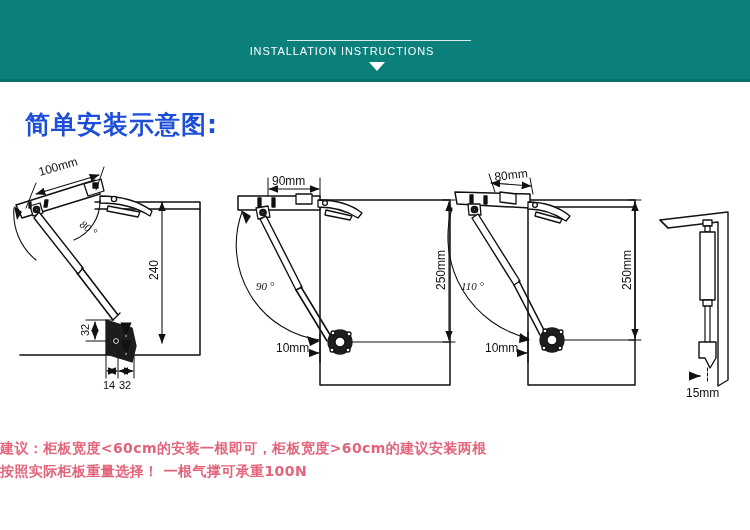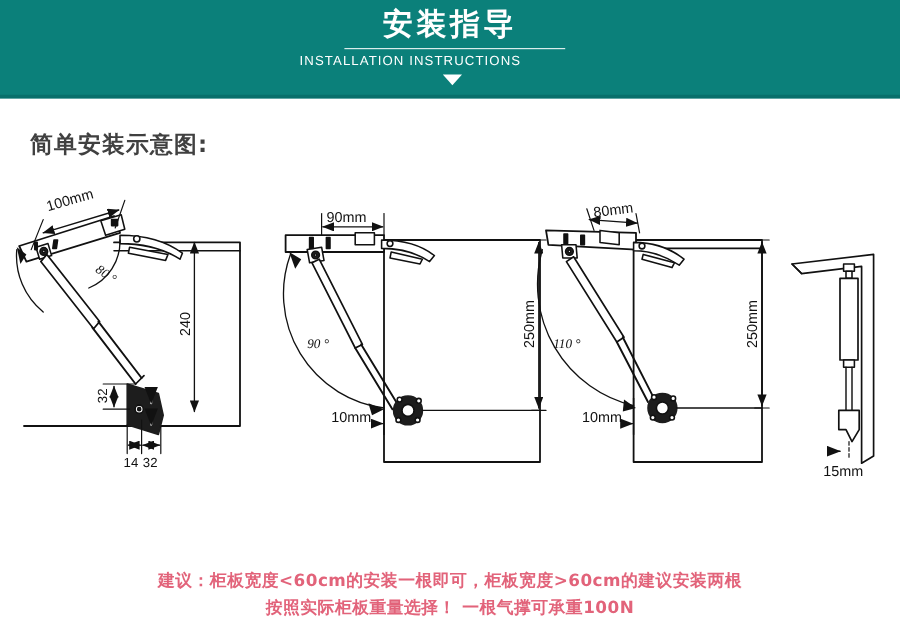--- a/index.html
+++ b/index.html
@@ -63,57 +63,55 @@
     width: 0; height: 0;
     border-left: 8px solid transparent;
     border-right: 8px solid transparent;
     border-top: 9px solid #ffffff;
   }
 
   
   #section-title {
     position: absolute;
     left: 25px; top: 108px;
-    font-size: 19px;
+    font-size: 25px;
     font-weight: bold;
-    color: #404040;
+    color: #1d4ed8;
     letter-spacing: 1px;
     font-family: "DejaVu Sans", "Liberation Sans", sans-serif;
   }
 
   
   #diagram-area {
     position: absolute;
     left: 0; top: 150px;
     width: 750px;
     height: 270px;
   }
   #diagram-area svg { display: block; }
 
   
   #note-block {
     position: absolute;
     left: 0; top: 437px;
     width: 750px;
-    text-align: center;
+    text-align: left;
     color: #e2637a;
     font-size: 14px;
     font-weight: bold;
     line-height: 23px;
     letter-spacing: .4px;
     font-family: "DejaVu Sans", "Liberation Sans", sans-serif;
-    margin-top: 36px;
   }
   .note-line { display: block; white-space: pre; }
 </style>
 </head>
 <body>
 
 <div id="header-banner">
-  <div id="header-title">安装指导</div>
   <div id="header-divider"></div>
   <div id="header-subtitle">INSTALLATION INSTRUCTIONS</div>
   <div id="header-caret"></div>
 </div>
 
 <div id="section-title">简单安装示意图:</div>
 
 <div id="diagram-area">
 <svg width="750" height="270" viewBox="0 0 750 270" xmlns="http://www.w3.org/2000/svg">
   <defs>

